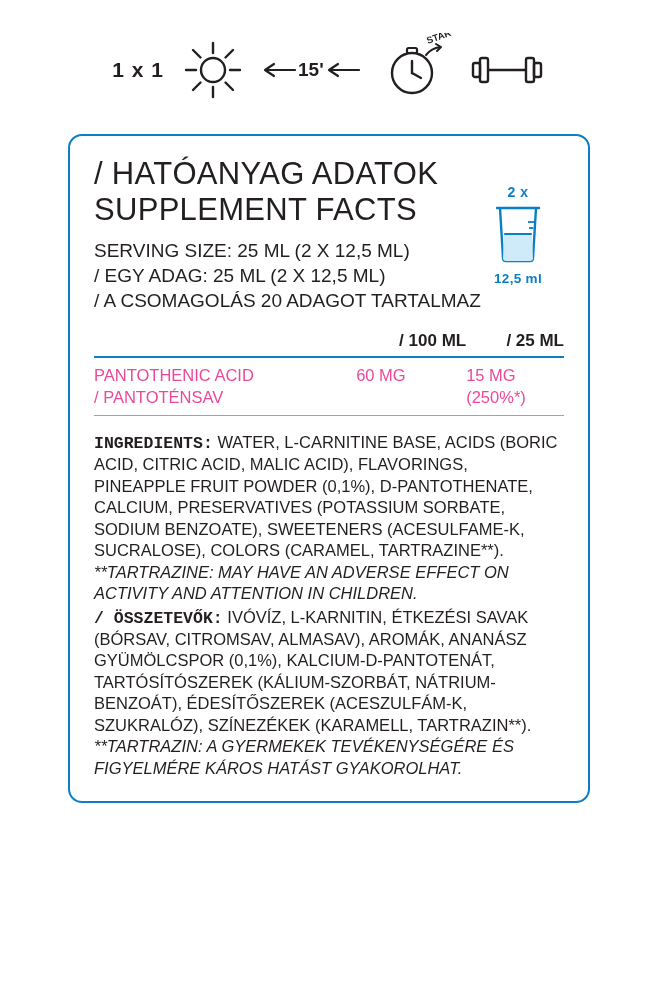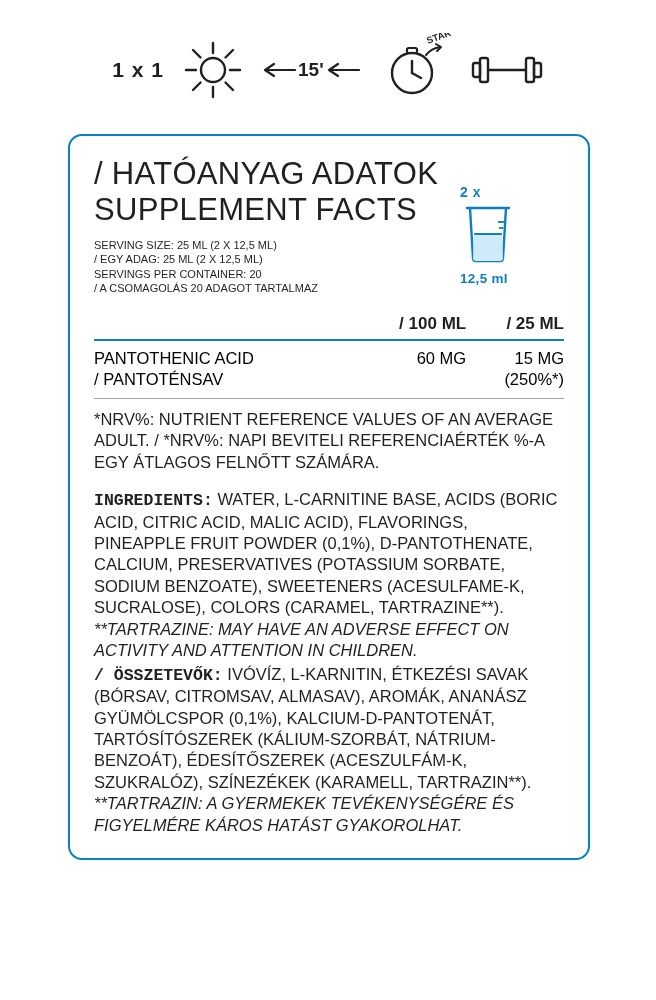--- a/index.html
+++ b/index.html
@@ -75,33 +75,34 @@
     font-size: 31px;
     line-height: 1.16;
     letter-spacing: 0.3px;
     color: #231f20;
     font-weight: 400;
   }
   .title-line { display: block; white-space: nowrap; }
 
   .serving-block {
     margin-top: 10px;
-    font-size: 11px;
+    font-size: 19px;
     line-height: 1.32;
     color: #231f20;
     max-width: 400px;
   }
   .serving-block div { white-space: nowrap; }
 
   
   .beaker-wrap {
     position: absolute;
-    right: 40px;
+    right: 26px;
     top: 48px;
     width: 88px;
+    text-align: center;
   }
   .beaker-top-label {
     font-size: 14px;
     font-weight: bold;
     color: #0a7fc6;
     letter-spacing: 0.5px;
     margin-bottom: 2px;
   }
   .beaker-bottom-label {
     font-size: 13.5px;
@@ -127,25 +128,25 @@
     white-space: nowrap;
   }
   .nutri-table thead th.blank { text-align: left; }
   .nutri-table thead tr { border-bottom: 2.5px solid #0a7fc6; margin-top: 20px; }
 
   .nutri-table tbody tr { border-bottom: 1.3px solid #9fa3a6; }
   .nutri-table tbody tr.last { border-bottom: 2.5px solid #0a7fc6; }
   .nutri-table td {
     padding: 7px 0 7px 0;
     vertical-align: top;
-    color: #000000;
+    color: #ec4899;
     line-height: 1.3;
   }
   .nutri-table td.name { text-align: left; }
-  .nutri-table td.val { text-align: right; white-space: nowrap; }
+  .nutri-table td.val { white-space: nowrap; }
   .sub { display: block; }
   .pct { display: block; }
 
   .footnote {
     margin-top: 10px;
     font-size: 16.5px;
     line-height: 1.3;
     color: #231f20;
   }
 
@@ -231,21 +232,20 @@
 <div class="panel">
 
   <div class="title">
     <span class="title-line">/ HATÓANYAG ADATOK</span>
     <span class="title-line">SUPPLEMENT FACTS</span>
   </div>
 
   <div class="serving-block">
     <div>SERVING SIZE: 25 ML (2 X 12,5 ML)</div>
     <div>/ EGY ADAG: 25 ML (2 X 12,5 ML)</div>
-    <div>SERVINGS PER CONTAINER: 20</div>
     <div>/ A CSOMAGOLÁS 20 ADAGOT TARTALMAZ</div>
   </div>
 
   <div class="beaker-wrap">
     <div class="beaker-top-label">2 x</div>
     <svg width="56" height="62" viewBox="0 0 56 62">
       <path d="M10 6 L13 56 Q13 59 16 59 L40 59 Q43 59 43 56 L46 6" fill="none" stroke="#0a7fc6" stroke-width="2.4" stroke-linejoin="round"></path>
       <line x1="7" y1="6" x2="49" y2="6" stroke="#0a7fc6" stroke-width="2.4" stroke-linecap="round"></line>
       <path d="M14.2 32 L13 56 Q13 59 16 59 L40 59 Q43 59 43 56 L41.8 32 Z" fill="#cfeaf8" stroke="none"></path>
       <line x1="14.2" y1="32" x2="41.8" y2="32" stroke="#0a7fc6" stroke-width="2"></line>
@@ -271,21 +271,20 @@
         </td>
         <td class="val">60 MG</td>
         <td class="val">
           <span>15 MG</span>
           <span class="pct">(250%*)</span>
         </td>
       </tr>
     </tbody>
   </table>
 
-  <div class="footnote">*NRV%: NUTRIENT REFERENCE VALUES OF AN AVERAGE ADULT. / *NRV%: NAPI BEVITELI REFERENCIAÉRTÉK %-A EGY ÁTLAGOS FELNŐTT SZÁMÁRA.</div>
 
   <div class="ingredients">
     <div class="ing-block">
       <b>INGREDIENTS:</b><span> WATER, L-CARNITINE BASE, ACIDS (BORIC ACID, CITRIC ACID, MALIC ACID), FLAVORINGS, PINEAPPLE FRUIT POWDER (0,1%), D-PANTOTHENATE, CALCIUM, PRESERVATIVES (POTASSIUM SORBATE, SODIUM BENZOATE), SWEETENERS (ACESULFAME-K, SUCRALOSE), COLORS (CARAMEL, TARTRAZINE**). </span><span class="ital">**TARTRAZINE: MAY HAVE AN ADVERSE EFFECT ON ACTIVITY AND ATTENTION IN CHILDREN.</span>
     </div>
     <div class="ing-block">
       <b>/ ÖSSZETEVŐK:</b><span> IVÓVÍZ, L-KARNITIN, ÉTKEZÉSI SAVAK (BÓRSAV, CITROMSAV, ALMASAV), AROMÁK, ANANÁSZ GYÜMÖLCSPOR (0,1%), KALCIUM-D-PANTOTENÁT, TARTÓSÍTÓSZEREK (KÁLIUM-SZORBÁT, NÁTRIUM-BENZOÁT), ÉDESÍTŐSZEREK (ACESZULFÁM-K, SZUKRALÓZ), SZÍNEZÉKEK (KARAMELL, TARTRAZIN**). </span><span class="ital">**TARTRAZIN: A GYERMEKEK TEVÉKENYSÉGÉRE ÉS FIGYELMÉRE KÁROS HATÁST GYAKOROLHAT.</span>
     </div>
   </div>
 

